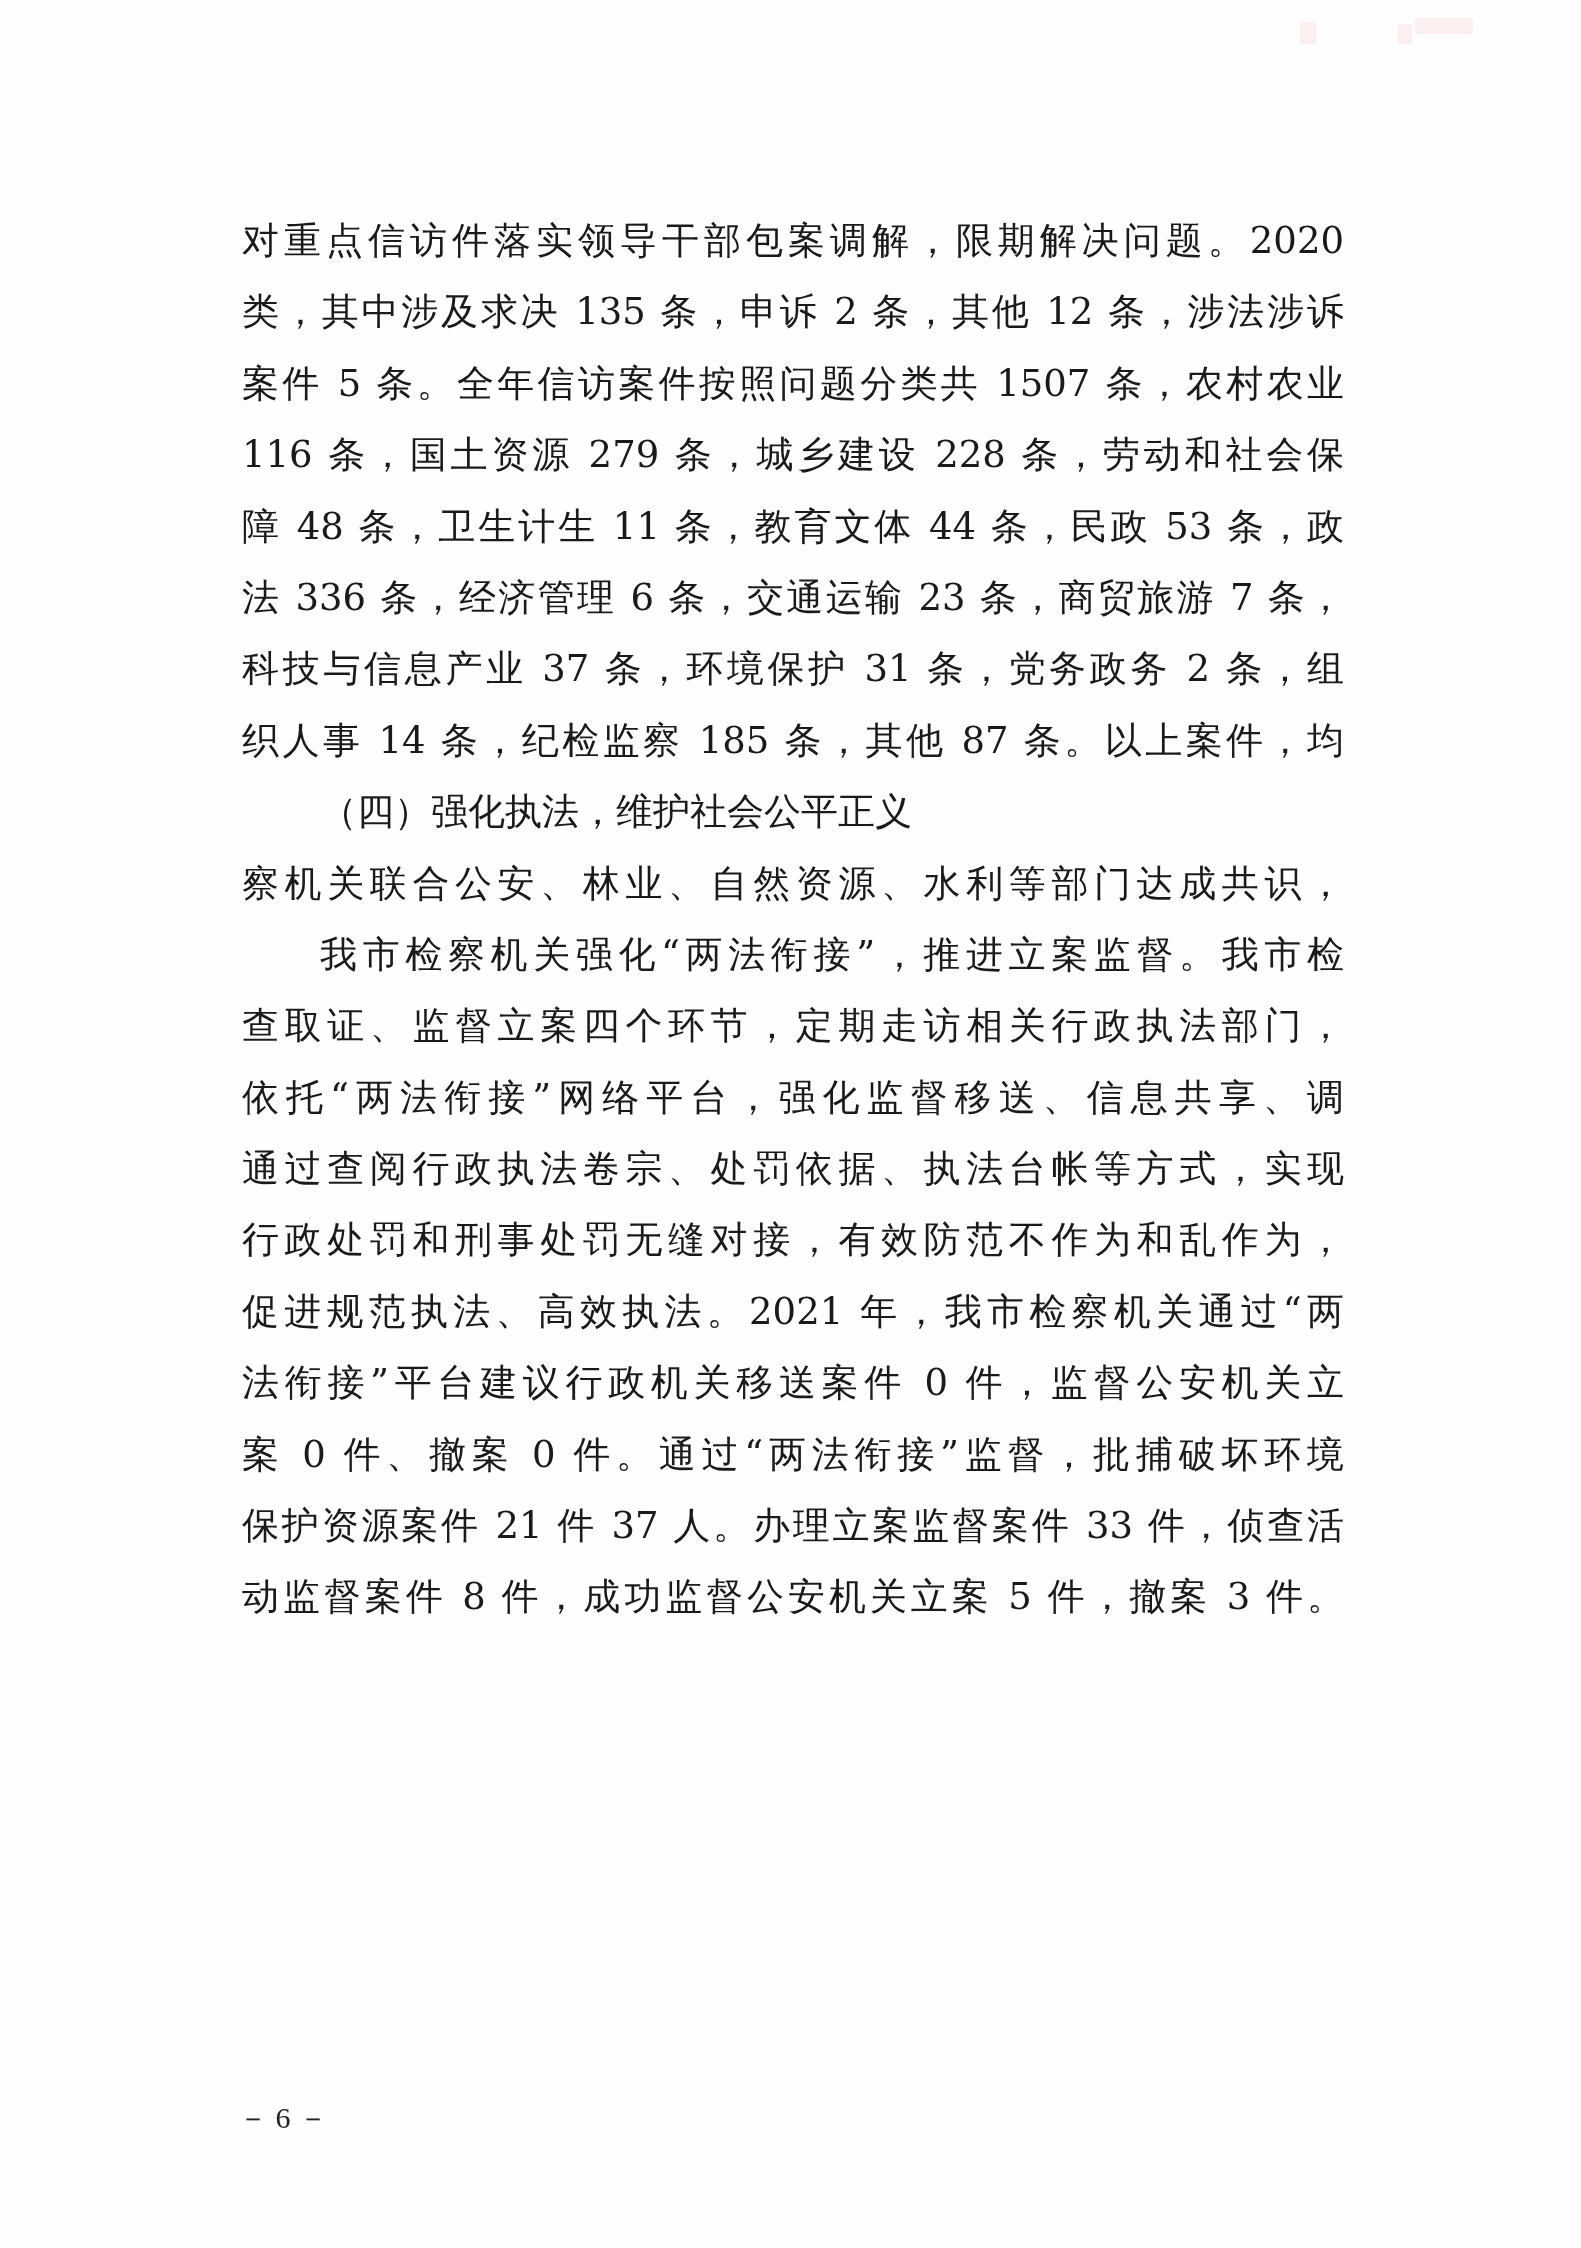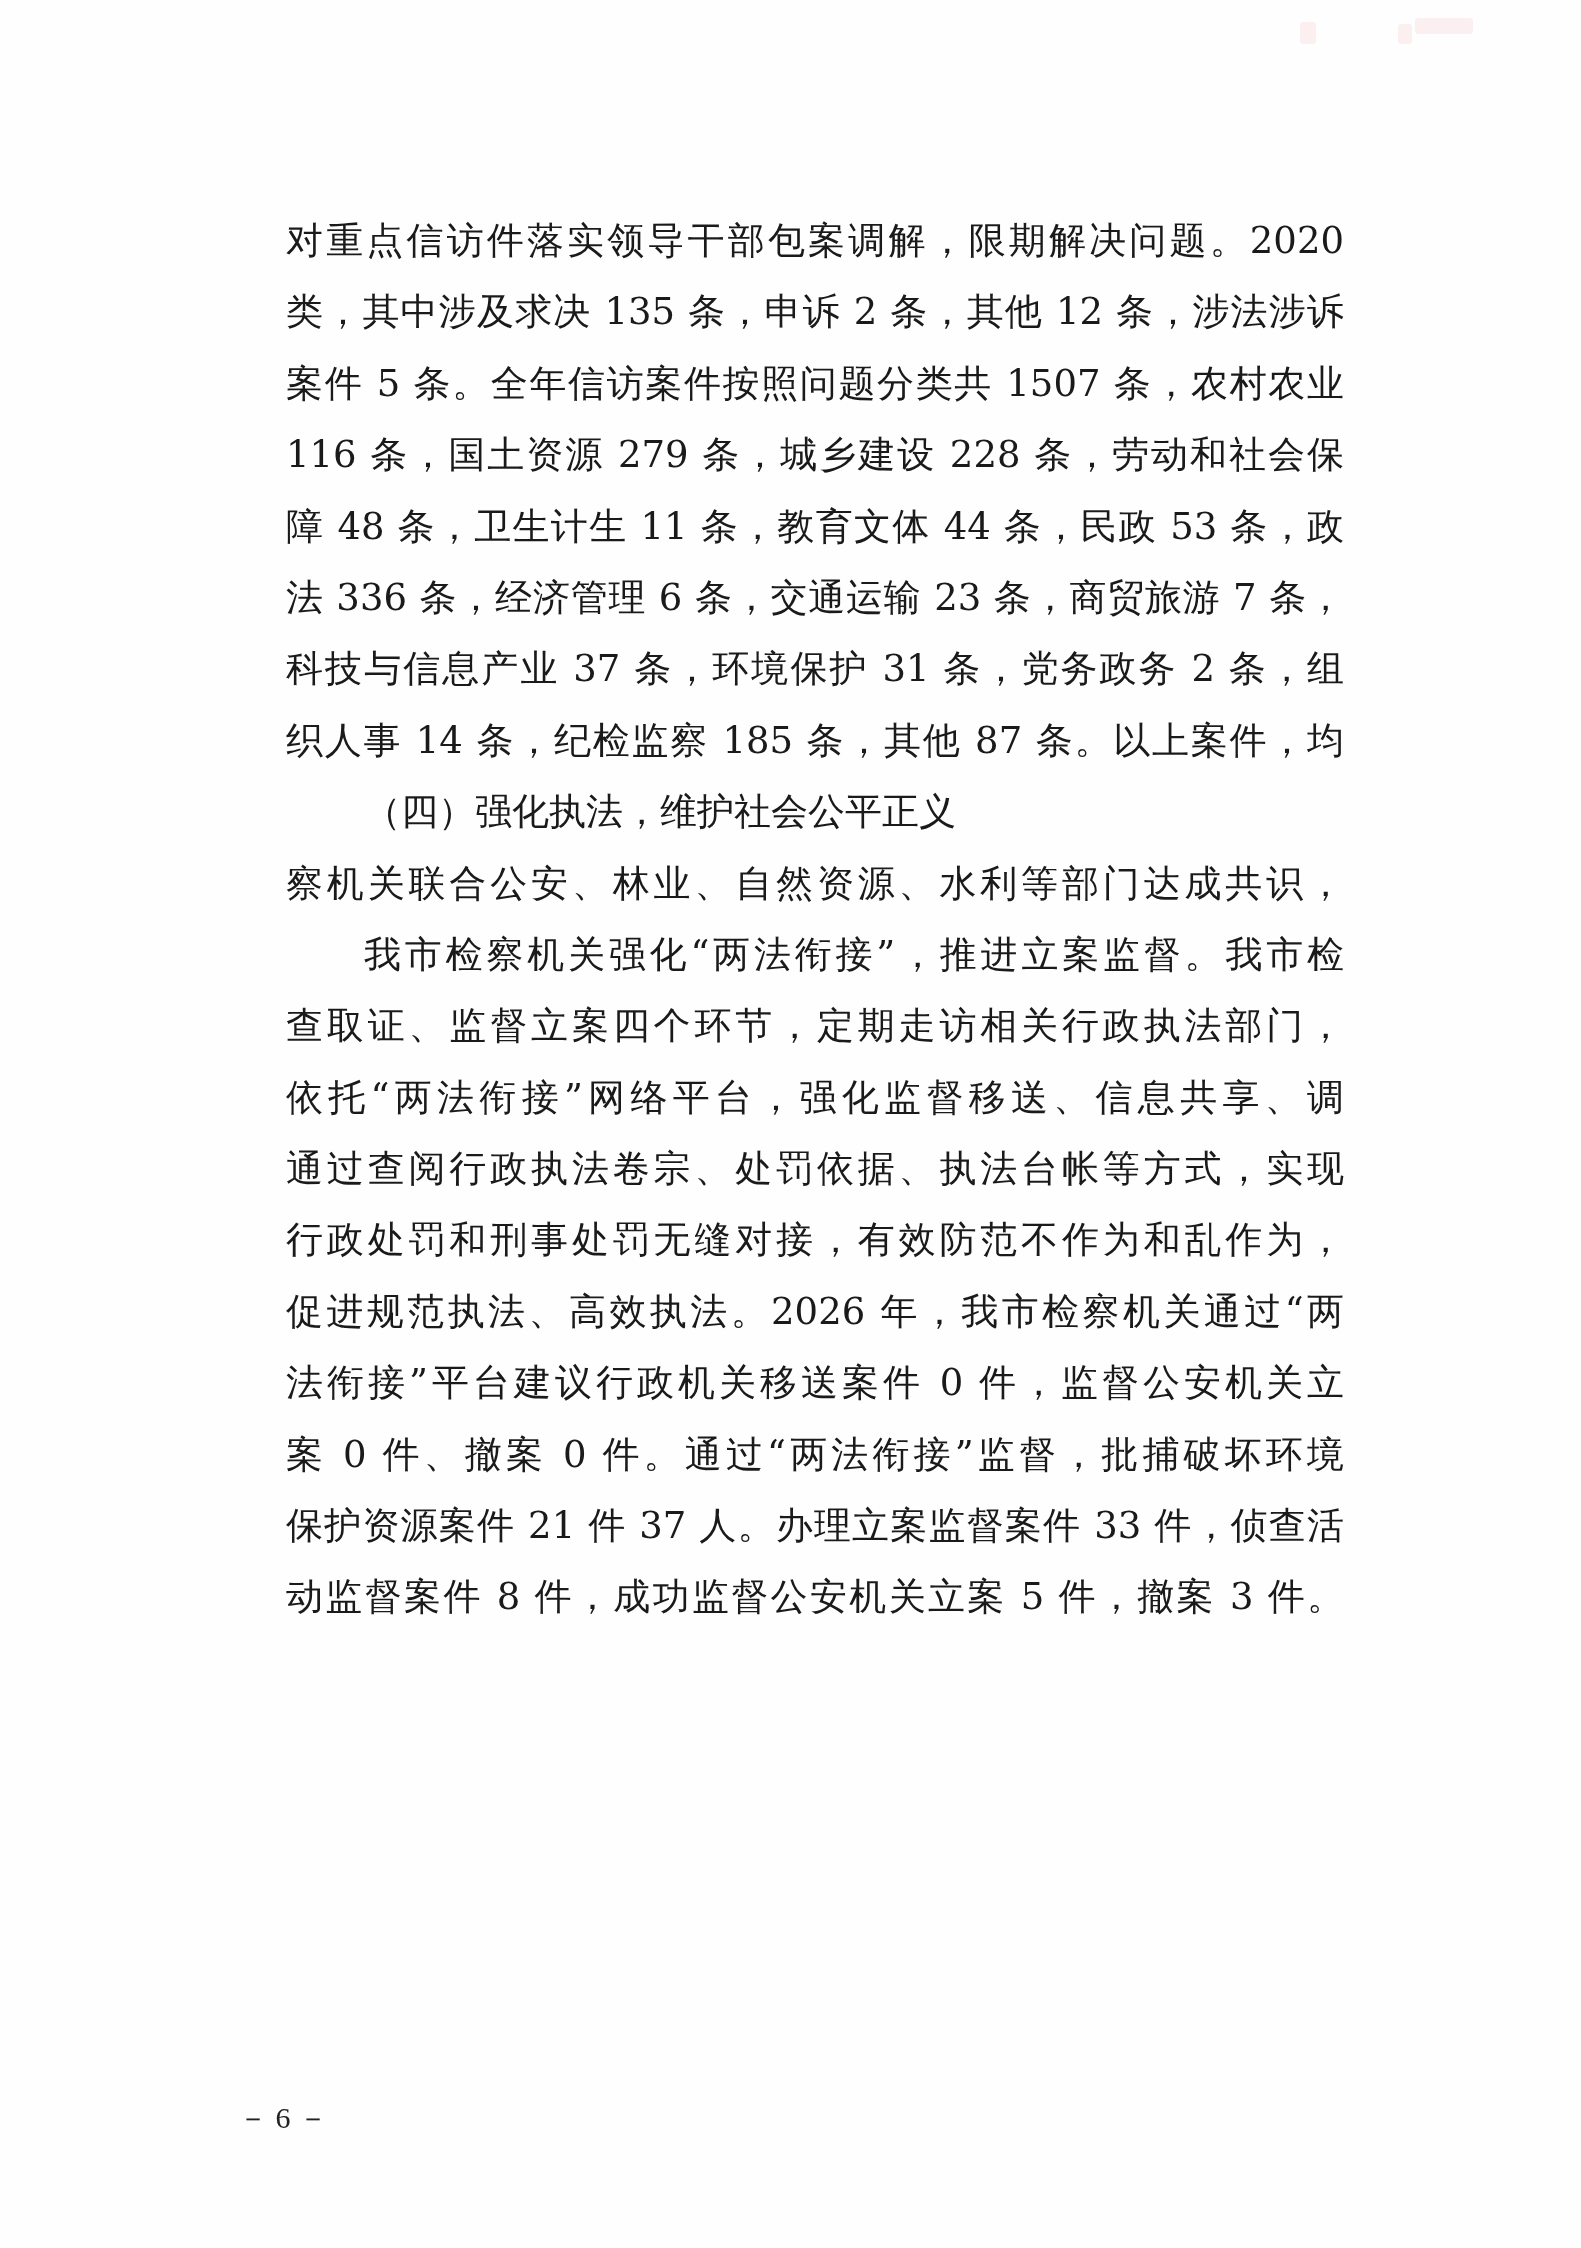--- a/index.html
+++ b/index.html
@@ -42,21 +42,20 @@
       width: 1102px;
     }
     .line {
       height: 71.4px;
       line-height: 71.4px;
       font-size: 37px;
       white-space: nowrap;
       text-align: justify;
       text-align-last: justify;
       letter-spacing: 0px;
-      margin-left: 44px;
     }
     .line.last {
       text-align-last: left;
     }
     .line.indent {
       padding-left: 78px;
     }
     .heading {
       font-family: Liberation Serif, serif;
       text-align-last: left;
@@ -98,21 +97,21 @@
 
     <div class="line indent heading last">（四）强化执法，维护社会公平正义</div>
 
     <div>
       <div class="line">察机关联合公安、林业、自然资源、水利等部门达成共识，</div>
       <div class="line indent">我市检察机关强化“两法衔接”，推进立案监督。我市检</div>
       <div class="line">查取证、监督立案四个环节，定期走访相关行政执法部门，</div>
       <div class="line">依托“两法衔接”网络平台，强化监督移送、信息共享、调</div>
       <div class="line">通过查阅行政执法卷宗、处罚依据、执法台帐等方式，实现</div>
       <div class="line">行政处罚和刑事处罚无缝对接，有效防范不作为和乱作为，</div>
-      <div class="line">促进规范执法、高效执法。2026 年，我市检察机关通过“两</div>
+      <div class="line">促进规范执法、高效执法。2021 年，我市检察机关通过“两</div>
       <div class="line">法衔接”平台建议行政机关移送案件 0 件，监督公安机关立</div>
       <div class="line">案 0 件、撤案 0 件。通过“两法衔接”监督，批捕破坏环境</div>
       <div class="line">保护资源案件 21 件 37 人。办理立案监督案件 33 件，侦查活</div>
       <div class="line">动监督案件 8 件，成功监督公安机关立案 5 件，撤案 3 件。</div>
     </div>
 
   </div>
 
   <div class="page-number">－ 6 －</div>
 

